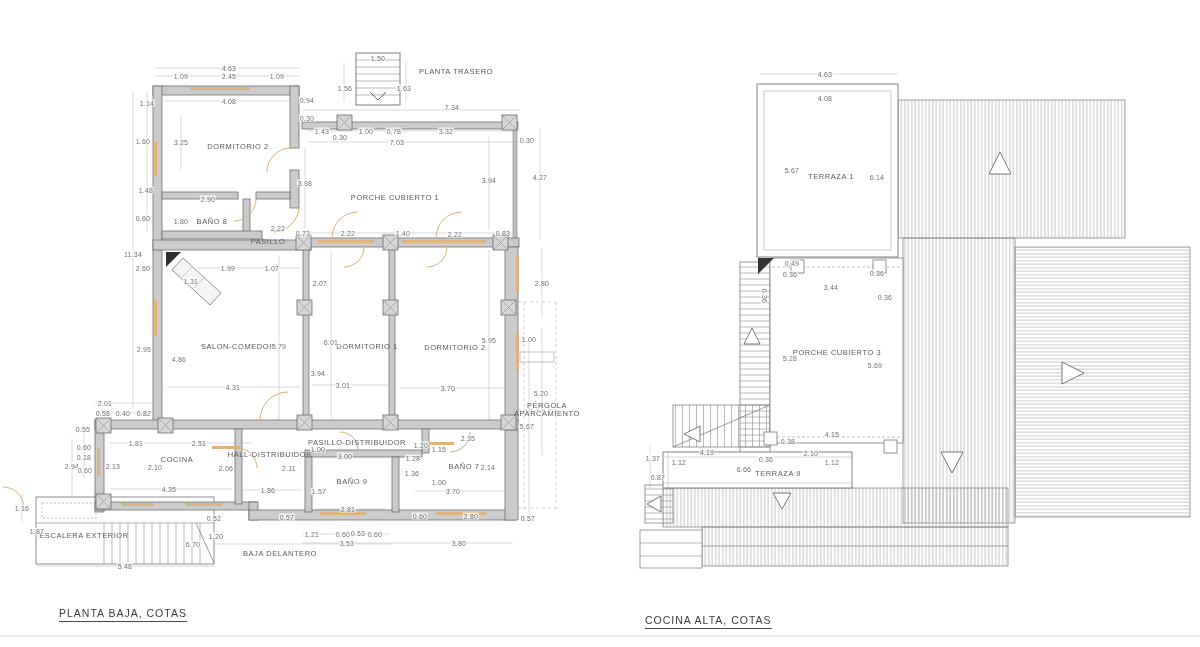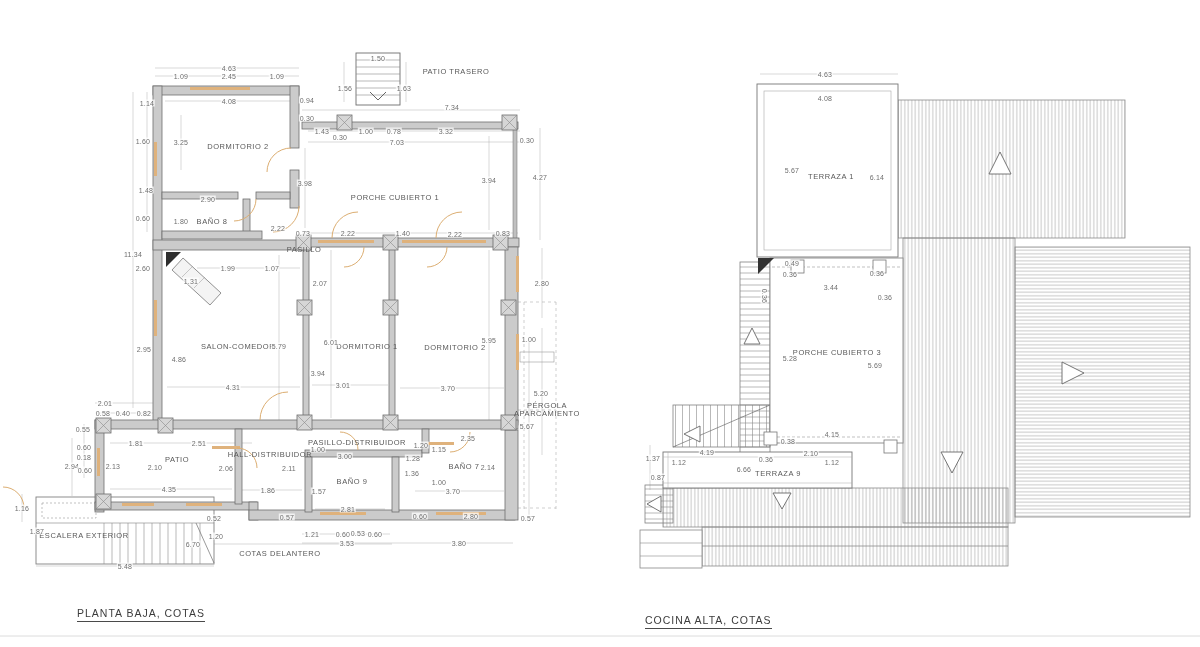--- a/index.html
+++ b/index.html
@@ -291,40 +291,40 @@
 
     <g>
       <rect x="663" y="452" width="189" height="36" fill="#fff" stroke="#777" stroke-width="0.9"></rect>
       <line x1="663" y1="457" x2="852" y2="457" stroke="#aaa" stroke-width="0.5"></line>
       <line x1="668" y1="452" x2="668" y2="488" stroke="#aaa" stroke-width="0.5"></line>
       <line x1="663" y1="483" x2="852" y2="483" stroke="#aaa" stroke-width="0.5"></line>
     </g>
   </g>
 </svg>
 
-<div class="plan-title" style="left:77px;top:607px">PLANTA BAJA, COTAS</div>
+<div class="plan-title" style="left:59px;top:607px">PLANTA BAJA, COTAS</div>
 <div class="plan-title" style="left:645px;top:614px">COCINA ALTA, COTAS</div>
 
-<span class="lbl room" style="left: 456px; top: 72px;">PATIO TRASERO</span>
+<span class="lbl room" style="left: 456px; top: 72px;">PLANTA TRASERO</span>
     <span class="lbl room" style="left: 238px; top: 147px;">DORMITORIO 2</span>
     <span class="lbl room" style="left: 212px; top: 222px;">BAÑO 8</span>
-    <span class="lbl room" style="left: 268px; top: 250px; margin-left: 36px;">PASILLO</span>
+    <span class="lbl room" style="left: 268px; top: 242px;">PASILLO</span>
     <span class="lbl room" style="left: 395px; top: 198px;">PORCHE CUBIERTO 1</span>
     <span class="lbl room" style="left: 238px; top: 347px;">SALON-COMEDOR</span>
     <span class="lbl room" style="left: 367px; top: 347px;">DORMITORIO 1</span>
     <span class="lbl room" style="left: 455px; top: 348px;">DORMITORIO 2</span>
     <span class="lbl room" style="left: 547px; top: 410px;">PÉRGOLA
 APARCAMIENTO</span>
-    <span class="lbl room" style="left: 177px; top: 460px;">PATIO</span>
+    <span class="lbl room" style="left: 177px; top: 460px;">COCINA</span>
     <span class="lbl room" style="left: 270px; top: 455px;">HALL-DISTRIBUIDOR</span>
     <span class="lbl room" style="left: 357px; top: 443px;">PASILLO-DISTRIBUIDOR</span>
     <span class="lbl room" style="left: 352px; top: 482px;">BAÑO 9</span>
     <span class="lbl room" style="left: 464px; top: 467px;">BAÑO 7</span>
     <span class="lbl room" style="left: 84px; top: 536px;">ESCALERA EXTERIOR</span>
-    <span class="lbl room" style="left: 280px; top: 554px;">COTAS DELANTERO</span>
+    <span class="lbl room" style="left: 280px; top: 554px;">BAJA DELANTERO</span>
     <span class="lbl dim" style="left: 378px; top: 58px;">1.50</span>
     <span class="lbl dim" style="left: 229px; top: 68px;">4.63</span>
     <span class="lbl dim" style="left: 181px; top: 76px;">1.09</span>
     <span class="lbl dim" style="left: 229px; top: 76px;">2.45</span>
     <span class="lbl dim" style="left: 277px; top: 76px;">1.09</span>
     <span class="lbl dim" style="left: 345px; top: 88px;">1.56</span>
     <span class="lbl dim" style="left: 404px; top: 88px;">1.63</span>
     <span class="lbl dim" style="left: 147px; top: 103px;">1.14</span>
     <span class="lbl dim" style="left: 229px; top: 101px;">4.08</span>
     <span class="lbl dim" style="left: 307px; top: 100px;">0.94</span>

